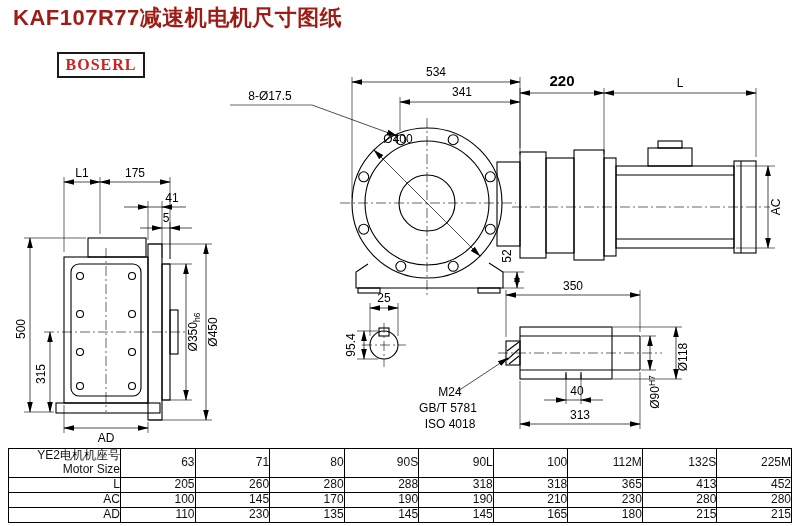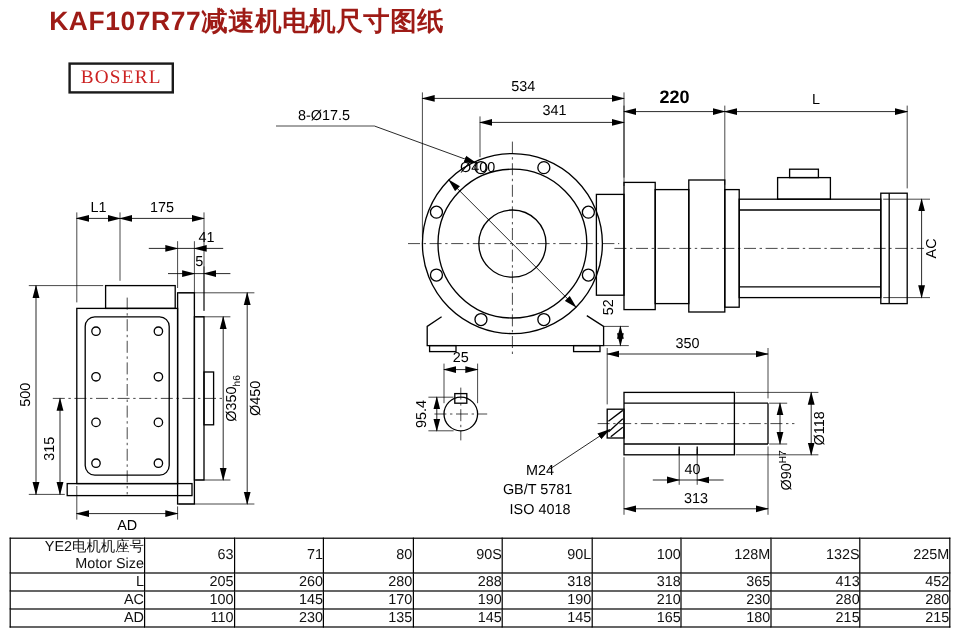--- a/index.html
+++ b/index.html
@@ -1,20 +1,20 @@
 <!DOCTYPE html>
 <html><head>
 <meta charset="utf-8">
 <style>
   * { margin:0; padding:0; box-sizing:border-box; }
   html,body { width:800px; height:526px; background:#ffffff; font-family:"Liberation Sans",sans-serif; }
   .page { position:relative; width:800px; height:526px; background:#fff; overflow:hidden; }
-  .title { position:absolute; left:13px; top:3px; font-size:22px; font-weight:bold; color:#9e1b16; letter-spacing:0.5px; white-space:nowrap;margin-left:28px; }
+  .title { position:absolute; left:13px; top:3px; font-size:22px; font-weight:bold; color:#9e1b16; letter-spacing:0.5px; white-space:nowrap; }
   .logo-box { position:absolute; left:57px; top:52px; width:88px; height:26px; border:2px solid #1a1a1a; display:flex; align-items:center; justify-content:center; background:#fff; }
-  .logo-box span { color:#cc2222; font-family:"Liberation Serif",serif; font-weight:normal; font-size:16px; letter-spacing:1px; }
+  .logo-box span { color:#cc2222; font-family:"Liberation Serif",serif; font-weight:bold; font-size:16px; letter-spacing:1px; }
   svg.draw { position:absolute; left:0; top:0; }
   
   .ln, .ln rect, .ln circle, .ln path, .ln line { stroke:#000; stroke-width:1.1; fill:none; }
   .ext line { stroke:#000; stroke-width:0.6; }
   line.dim { stroke:#000; stroke-width:0.7; }
   .cl line { stroke:#000; stroke-width:0.6; stroke-dasharray:10 3 2 3; }
   text.t { font-family:"Liberation Sans",sans-serif; font-size:12px; fill:#000; text-anchor:middle; }
   text.tb { font-size:15px; font-weight:bold; }
   tspan.sm { font-size:8.5px; }
   .keyway { fill:#fff; stroke:#000; stroke-width:1.1; }
@@ -264,21 +264,21 @@
       <th class="c0">
         <div>YE2电机机座号</div>
         <div>Motor Size</div>
       </th>
       <th>63</th>
       <th>71</th>
       <th>80</th>
       <th>90S</th>
       <th>90L</th>
       <th>100</th>
-      <th>128M</th>
+      <th>112M</th>
       <th>132S</th>
       <th>225M</th>
     </tr>
     <tr>
       <td class="c0">L</td>
       <td>205</td>
       <td>260</td>
       <td>280</td>
       <td>288</td>
       <td>318</td>

